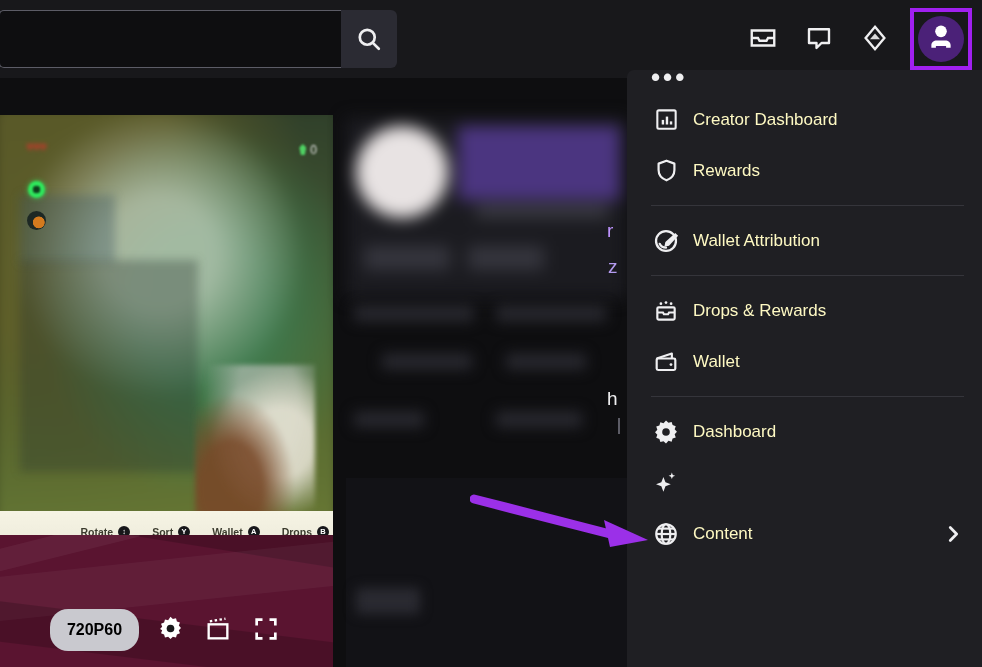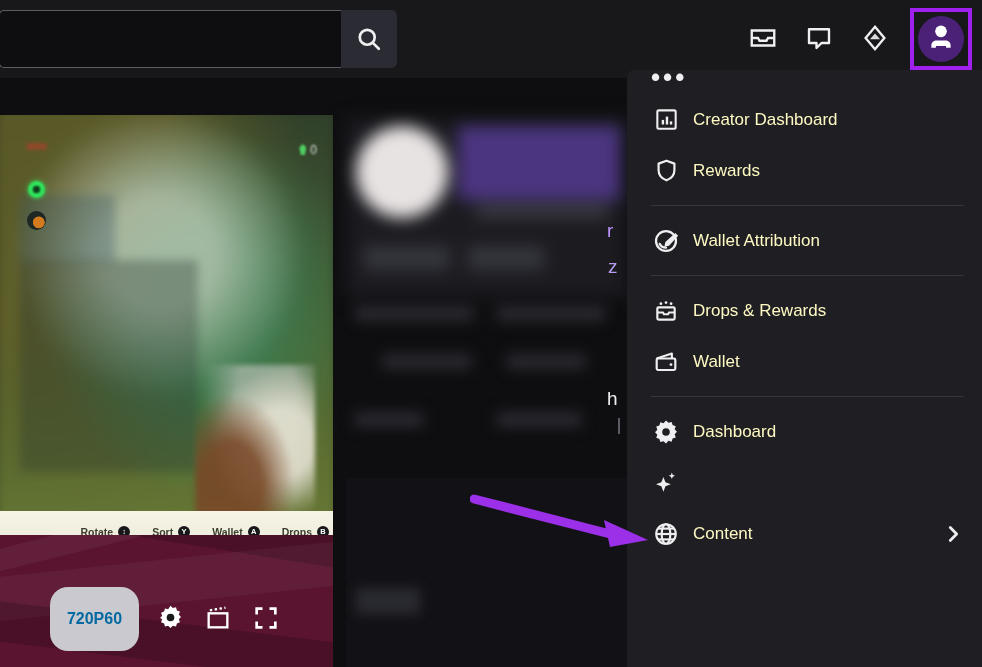--- a/index.html
+++ b/index.html
@@ -177,23 +177,23 @@
   .r1 { left: -60px; top: -30px; width: 430px; height: 34px; transform: rotate(9deg); }
   .r2 { left: -70px; top: 26px; width: 440px; height: 44px; transform: rotate(-6deg); background: rgba(255,255,255,0.045); }
   .r3 { left: -40px; top: 88px; width: 430px; height: 40px; transform: rotate(7deg); }
   .r4 { left: -60px; top: 4px; width: 200px; height: 22px; transform: rotate(-14deg); background: rgba(255,255,255,0.05); }
 
   .player-controls {
     position: absolute; left: 0; bottom: 16px; width: 333px;
     display: flex; align-items: center; justify-content: center; gap: 14px;
   }
   .quality-badge {
-    background: #c9c9cf; color: #0369a1;
+    background: #c9c9cf; color: #000000;
     font-size: 16px; font-weight: bold;
-    padding: 23px 17px; border-radius: 18px;
+    padding: 12px 17px; border-radius: 18px;
     cursor: pointer;
   }
   .ctrl-btn {
     width: 34px; height: 34px;
     display: flex; align-items: center; justify-content: center;
     background: transparent; border: none; cursor: pointer;
   }
 
   
   .mid-col {

